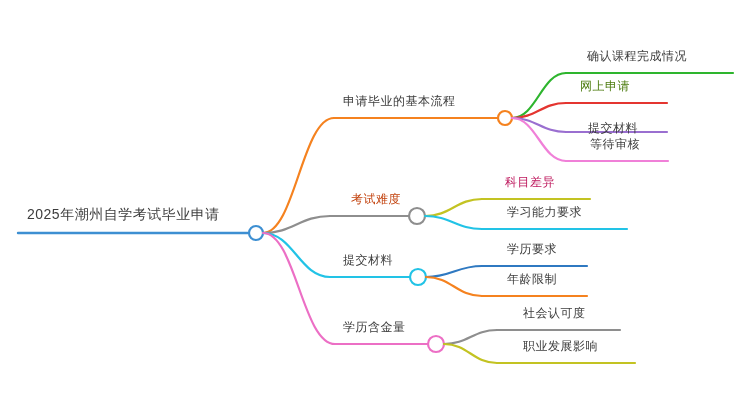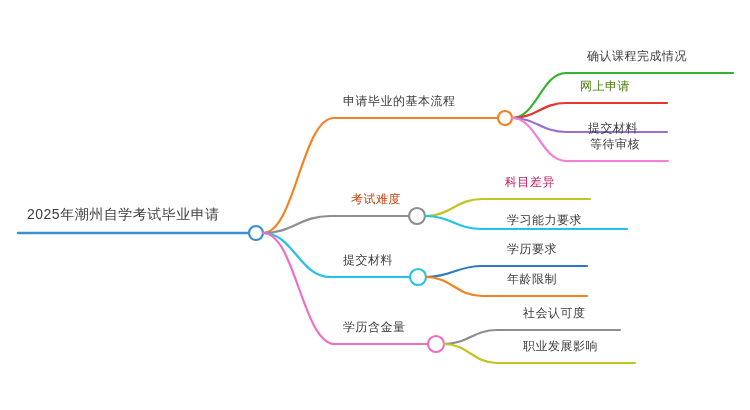--- a/index.html
+++ b/index.html
@@ -68,21 +68,21 @@
 
   <div id="mm-labels">
       <div class="mm-label root" style="color: rgb(60, 60, 60); left: 27px; top: 206px;">2025年潮州自学考试毕业申请</div>
       <div class="mm-label branch" style="color: rgb(60, 60, 60); left: 343px; top: 95px;">申请毕业的基本流程</div>
       <div class="mm-label child" style="color: rgb(60, 60, 60); left: 587px; top: 50px;">确认课程完成情况</div>
       <div class="mm-label child" style="color: #4d7c0f; left: 580px; top: 80px;">网上申请</div>
       <div class="mm-label child" style="color: rgb(60, 60, 60); left: 588px; top: 122px;">提交材料</div>
       <div class="mm-label child" style="color: rgb(60, 60, 60); left: 590px; top: 138px;">等待审核</div>
       <div class="mm-label branch" style="color: #c2410c; left: 351px; top: 193px;">考试难度</div>
       <div class="mm-label child" style="color: #be185d; left: 505px; top: 176px;">科目差异</div>
-      <div class="mm-label child" style="color: rgb(60, 60, 60); left: 507px; top: 206px; margin-top: 8px;">学习能力要求</div>
+      <div class="mm-label child" style="color: rgb(60, 60, 60); left: 507px; top: 206px;">学习能力要求</div>
       <div class="mm-label branch" style="color: rgb(60, 60, 60); left: 343px; top: 254px;">提交材料</div>
       <div class="mm-label child" style="color: rgb(60, 60, 60); left: 507px; top: 243px;">学历要求</div>
       <div class="mm-label child" style="color: rgb(60, 60, 60); left: 507px; top: 273px;">年龄限制</div>
       <div class="mm-label branch" style="color: rgb(60, 60, 60); left: 343px; top: 321px;">学历含金量</div>
       <div class="mm-label child" style="color: rgb(60, 60, 60); left: 523px; top: 307px;">社会认可度</div>
       <div class="mm-label child" style="color: rgb(60, 60, 60); left: 523px; top: 340px;">职业发展影响</div>
     </div>
 
 </div>
 

